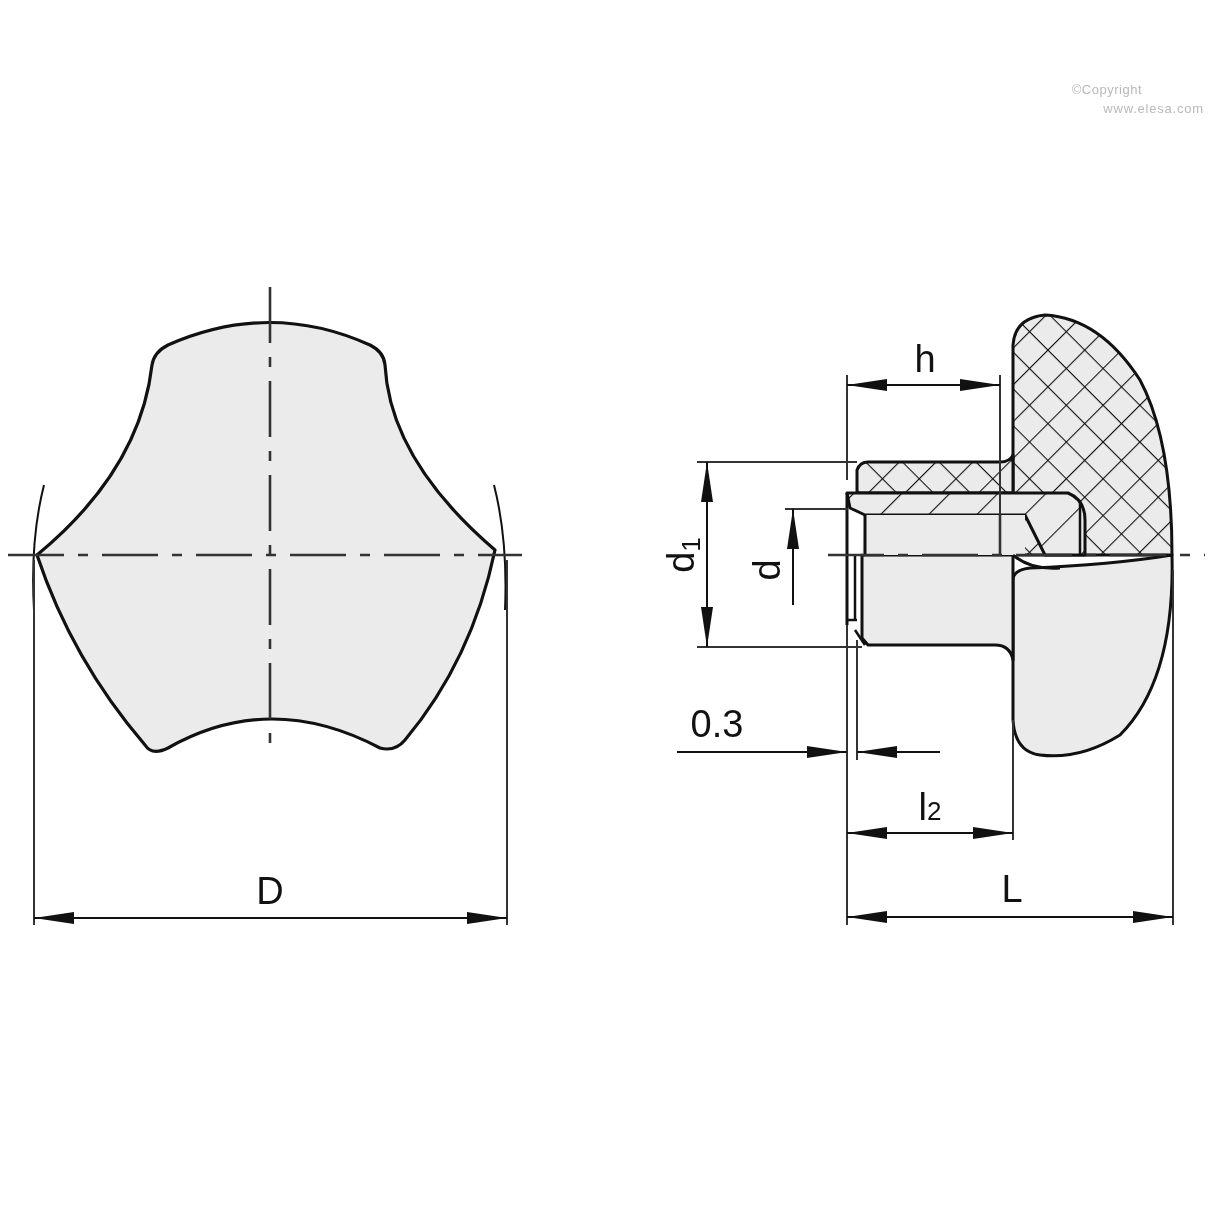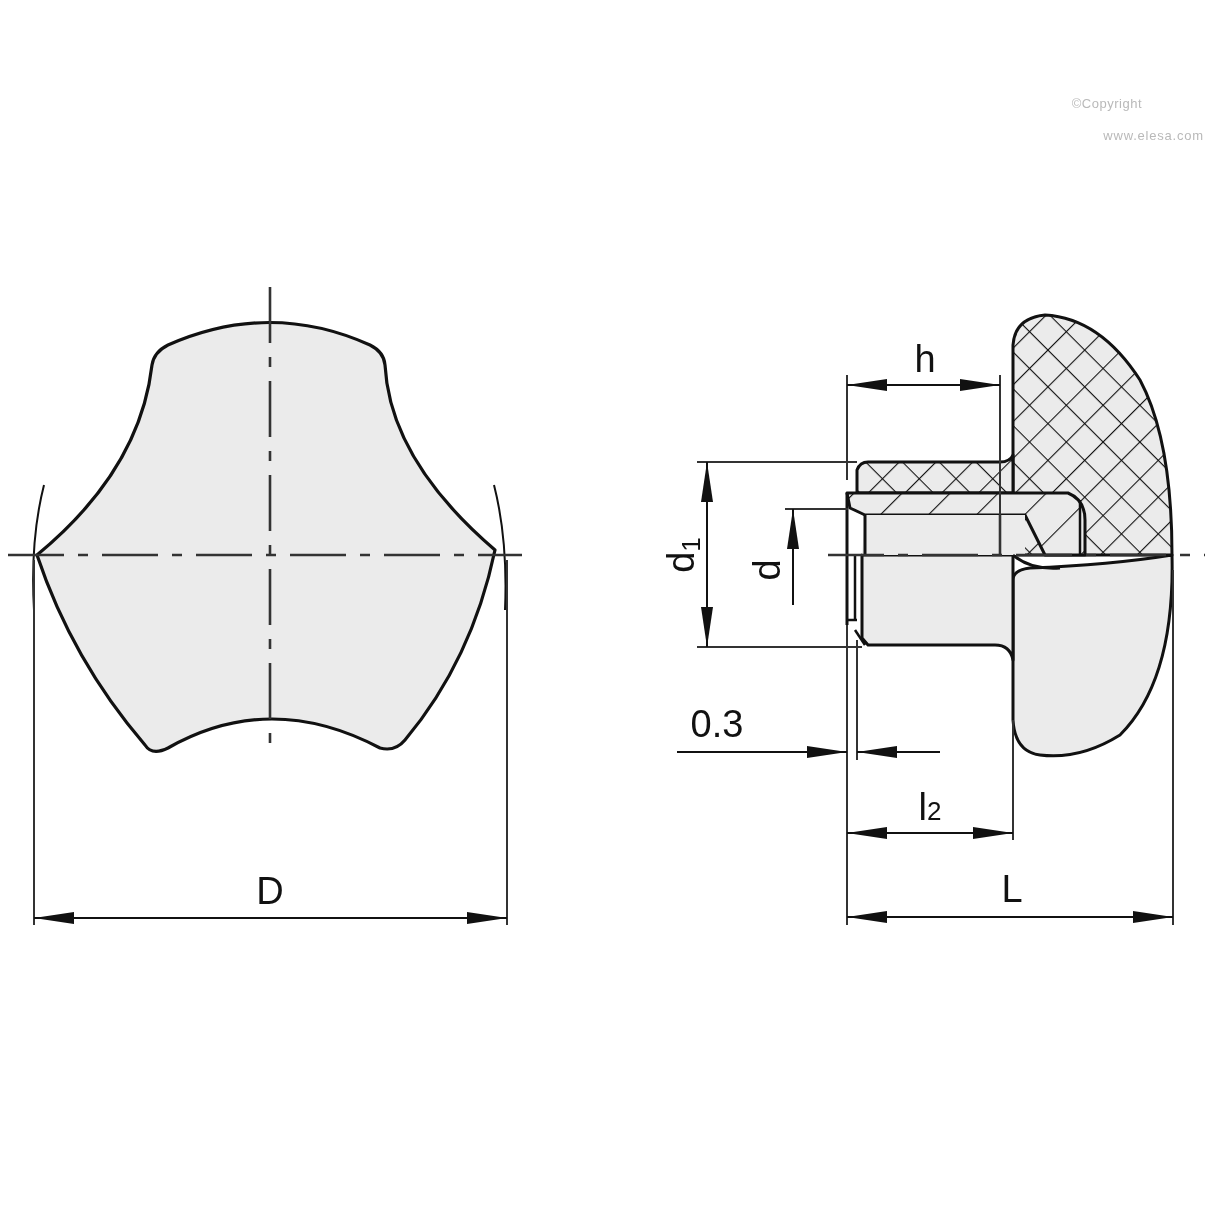--- a/index.html
+++ b/index.html
@@ -1,21 +1,21 @@
 <!DOCTYPE html>
 <html><head>
   <meta charset="utf-8">
   <style>
     html, body { margin: 0; padding: 0; background: #ffffff; }
     body { width: 1214px; height: 1214px; position: relative; overflow: hidden; font-family: "Liberation Sans", sans-serif; }
     #drawing { position: absolute; left: 0; top: 0; width: 1214px; height: 1214px; }
-    .watermark { position: absolute; right: 10px; top: 96px; width: 150px; text-align: right; color: #b9b9b9; }
+    .watermark { position: absolute; right: 10px; top: 82px; width: 150px; text-align: right; color: #b9b9b9; }
     .wm-copy { font-size: 13px; letter-spacing: 0.5px; display: block; margin-right: 62px; }
     .wm-logo { font-size: 42px; font-weight: bold; letter-spacing: -2px; line-height: 44px; display: block; color: #bdbdbd; margin-top: -2px; }
-    .wm-url { font-size: 13px; letter-spacing: 0.8px; display: block; margin-top: 17px; }
+    .wm-url { font-size: 13px; letter-spacing: 0.8px; display: block; margin-top: 4px; }
     .dimlabel { font-family: "Liberation Sans", sans-serif; fill: #111; }
   </style>
 </head>
 <body>
 
 <div class="watermark">
   <span class="wm-copy">©Copyright</span>
   <span class="wm-url">www.elesa.com</span>
 </div>
 

